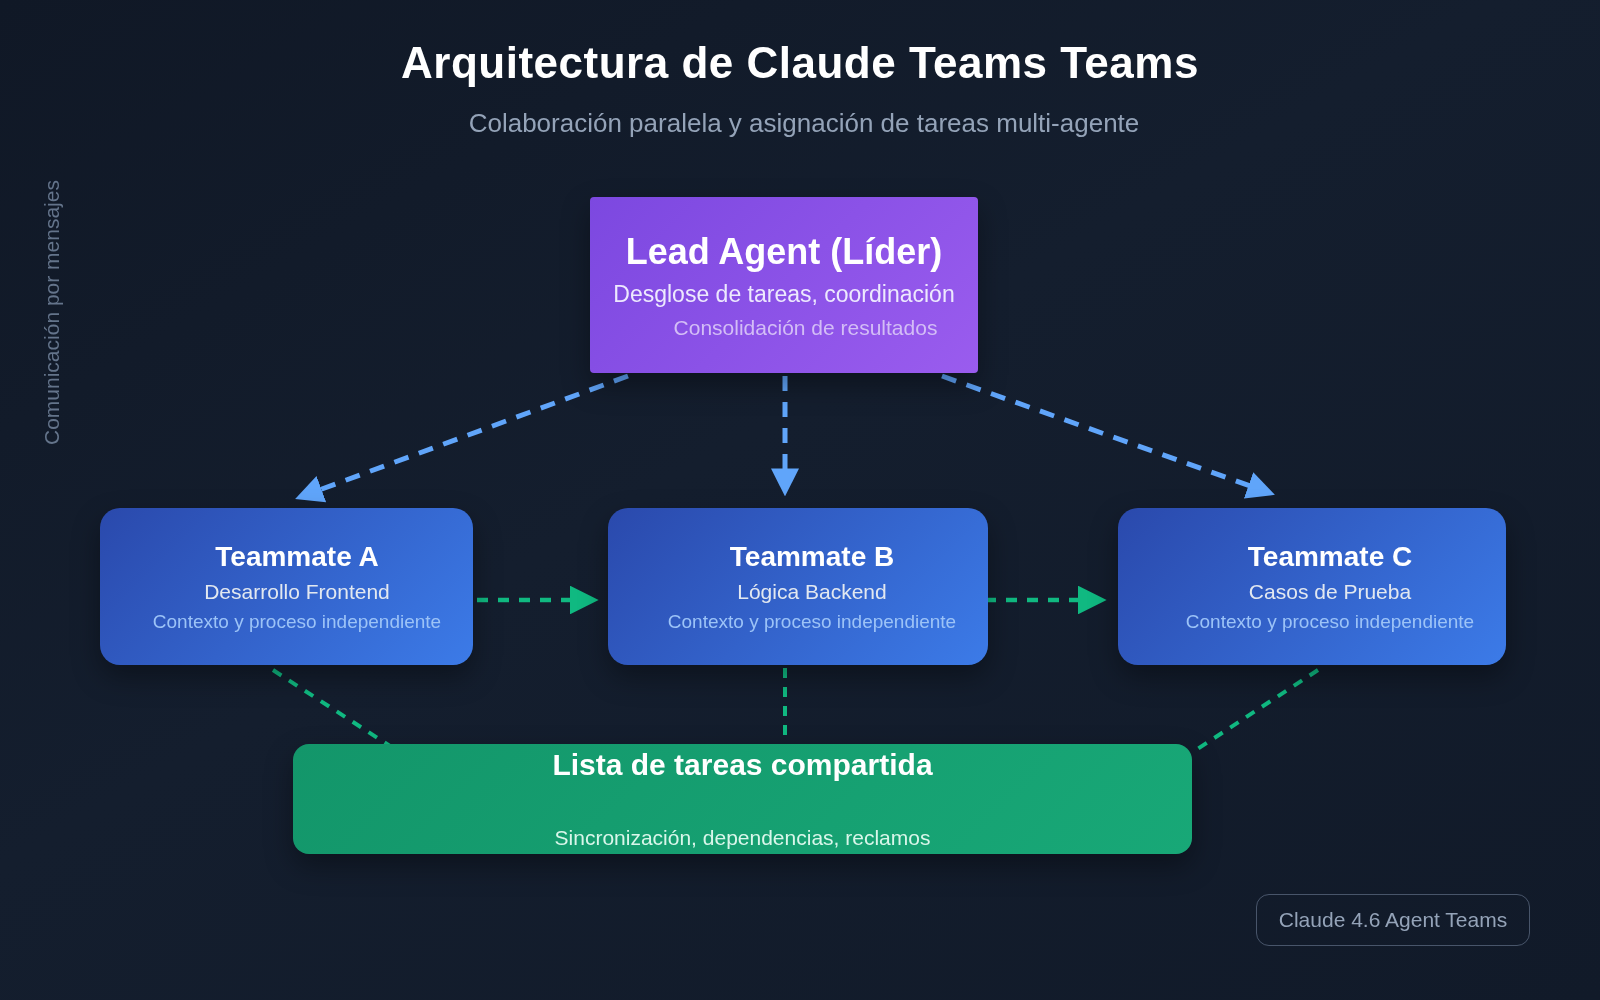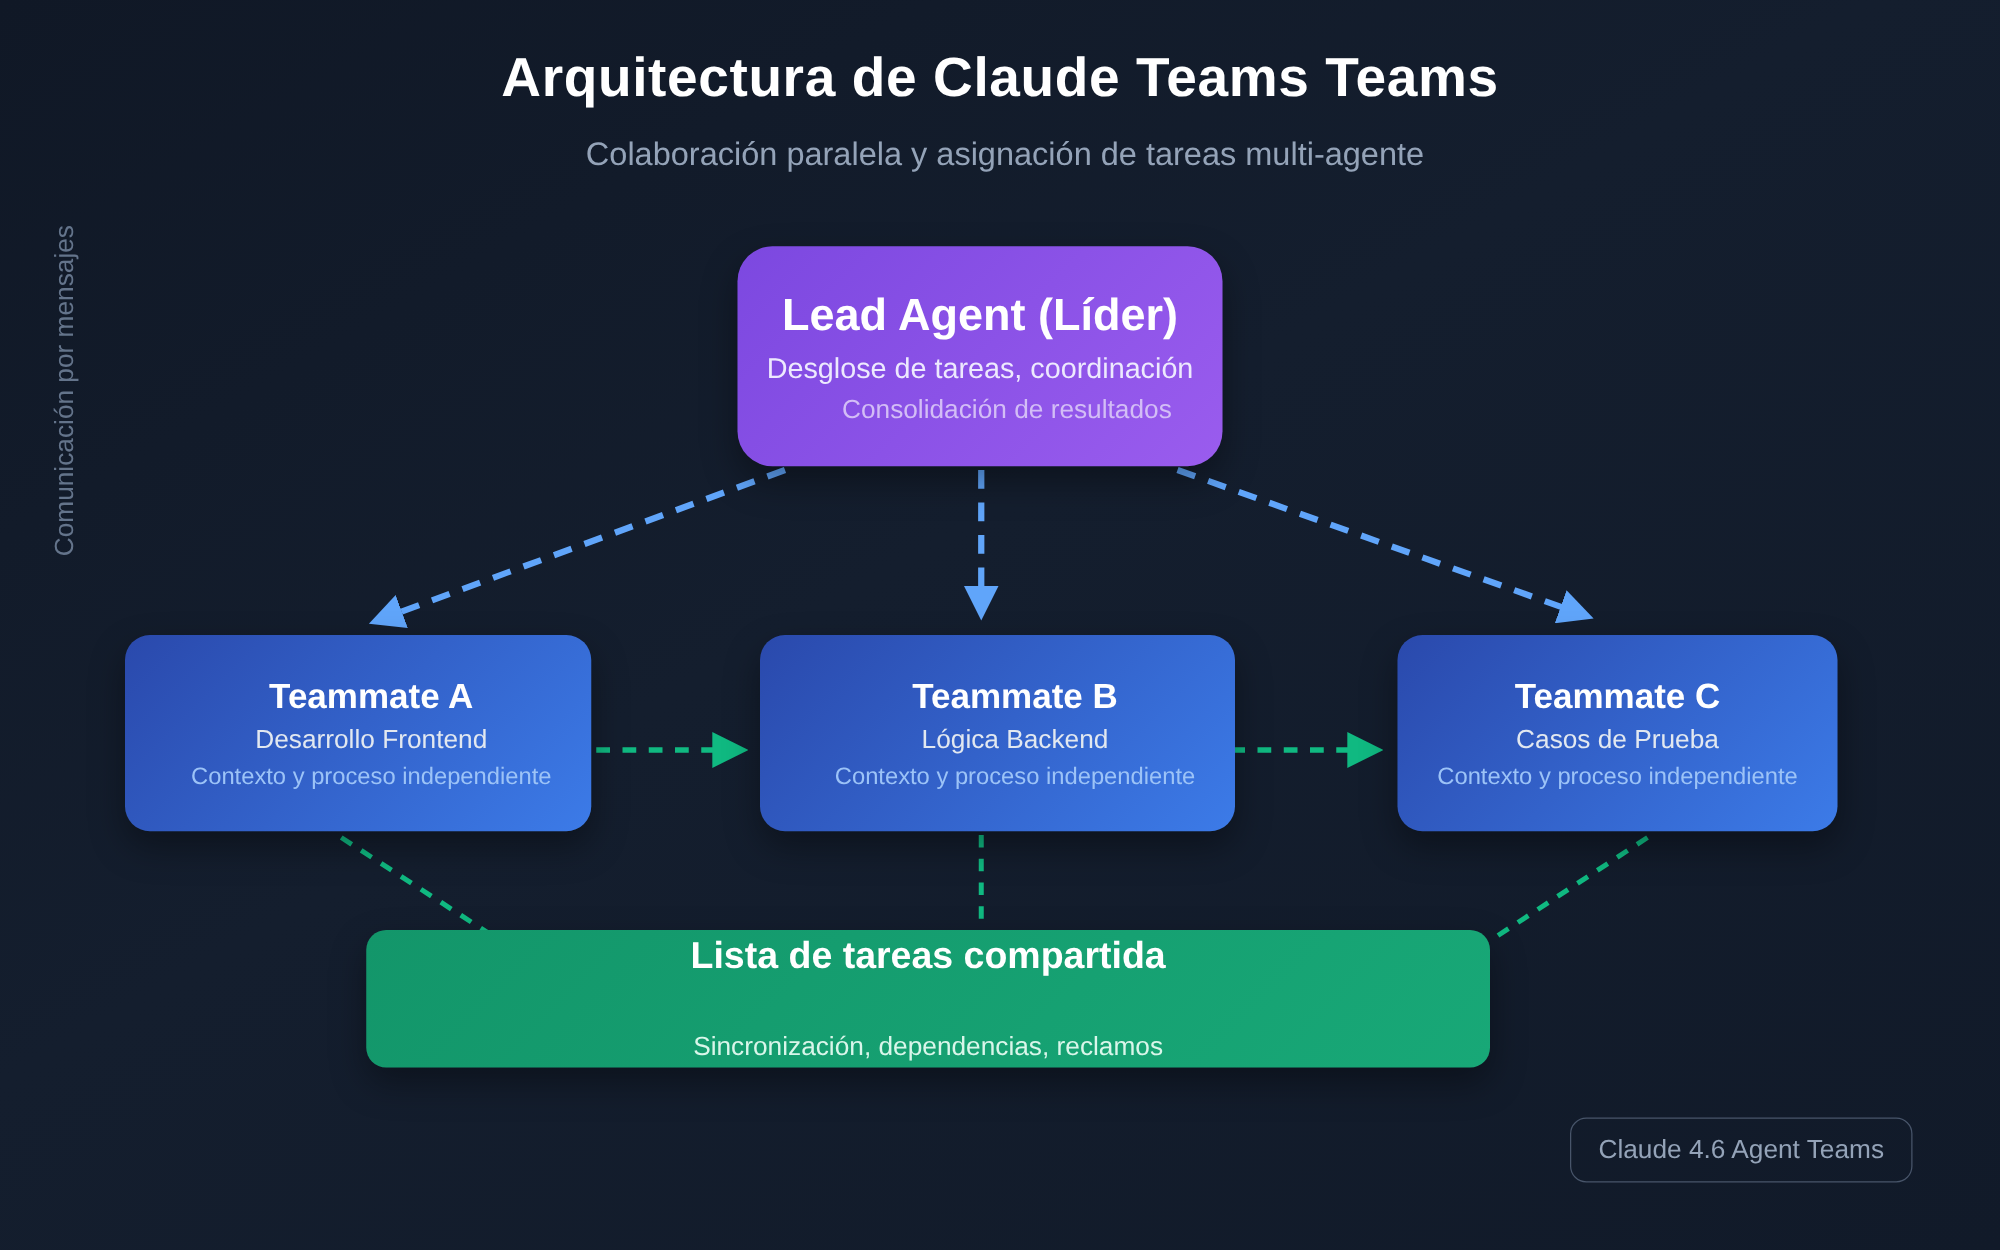--- a/index.html
+++ b/index.html
@@ -22,36 +22,36 @@
     text-align:center;color:#94a3b8;font-size:26px;font-weight:400;
   }
 
   
   svg.wires{position:absolute;inset:0;z-index:1;}
 
   
   .node{position:absolute;z-index:2;text-align:center;
         box-shadow:0 12px 28px rgba(0,0,0,0.35);}
   .lead{
-    left:590px;top:197px;width:388px;height:176px;border-radius:28px;
+    left:590px;top:197px;width:388px;height:176px;border-radius:4px;
     background:linear-gradient(135deg,#7c48e0 0%,#9a5cee 100%);
     display:flex;flex-direction:column;justify-content:center;gap:8px;
   }
   .lead .t{font-size:36px;font-weight:bold;color:#ffffff;}
   .lead .l1{font-size:23px;color:#ede9fe;}
   .lead .l2{font-size:21px;color:#d3bdf6;padding-left:43px;}
 
   .mate{
     width:352px;height:157px;top:508px;border-radius:20px;
     background:linear-gradient(135deg,#2a49ac 0%,#3c7be8 100%);
     display:flex;flex-direction:column;justify-content:center;gap:7px;
   }
   .mate-a{left:100px;padding-left:21px;}
   .mate-b{left:608px;padding-left:28px;}
-  .mate-c{left:1118px;}
+  .mate-c{left:1118px;padding-left:36px;}
   .mate .t{font-size:28px;font-weight:bold;color:#ffffff;}
   .mate .r{font-size:21px;color:#e2e8f0;}
   .mate .n{font-size:19px;color:#9cc3f7;}
 
   .shared{
     left:293px;top:744px;width:899px;height:110px;border-radius:16px;
     background:linear-gradient(135deg,#13966a 0%,#18a877 100%);
     display:flex;flex-direction:column;justify-content:center;gap:8px;
   }
   .shared .t{font-size:30px;font-weight:bold;color:#ffffff;}

